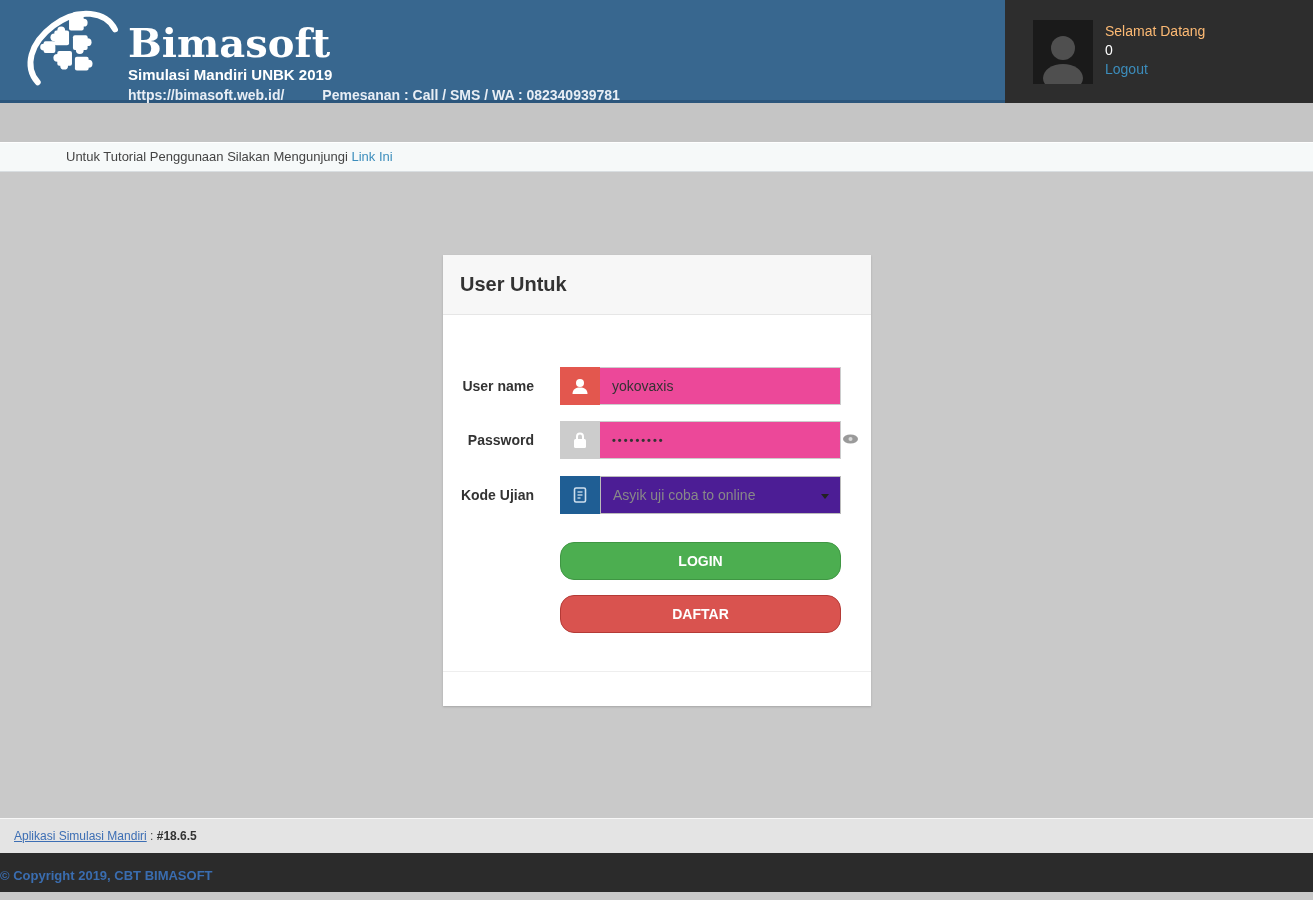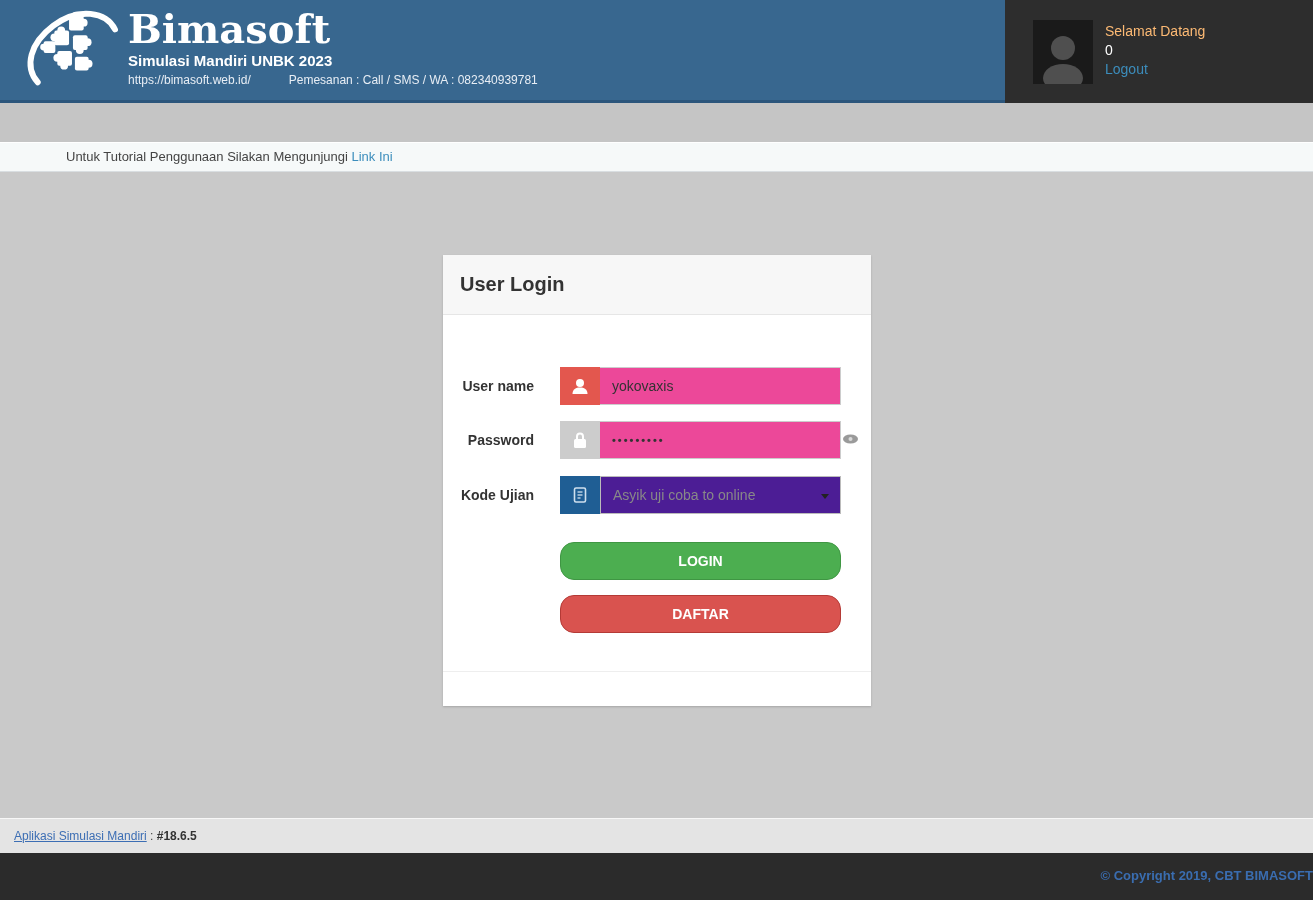--- a/index.html
+++ b/index.html
@@ -4,25 +4,25 @@
 <style>
   * { margin:0; padding:0; box-sizing:border-box; }
   html,body { width:1313px; height:900px; overflow:hidden;
     font-family:"Liberation Sans", sans-serif; background:#c9c9c9; }
 
   
   .header { position:relative; height:103px; background:#38678F;
     border-bottom:3px solid #2C567C; }
   .header-left { display:flex; align-items:flex-start; padding:6px 0 0 22px; }
   .logo-icon { width:98px; height:90px; flex:0 0 auto; }
-  .brand-block { margin-left:8px; margin-top:2px; color:#fff; }
+  .brand-block { margin-left:8px; margin-top:16px; color:#fff; }
   .brand-title { font-family:"DejaVu Serif", serif; font-weight:bold;
     font-size:40px; line-height:42px; color:#fff; }
   .brand-subtitle { font-size:15px; font-weight:bold; margin-top:2px; }
-  .brand-meta { display:flex; gap:38px; font-size:12px; font-weight:normal;
+  .brand-meta { display:flex; gap:38px; font-size:14px; font-weight:bold;
     margin-top:4px; color:#e8eef5; }
 
   .user-panel { position:absolute; top:0; right:0; width:308px; height:103px;
     background:#2D2D2D; display:flex; align-items:flex-start; padding:20px 0 0 28px; }
   .avatar { width:60px; height:64px; background:#1A1A1A; flex:0 0 auto;
     display:flex; align-items:flex-end; justify-content:center; overflow:hidden; }
   .user-panel-text { margin-left:12px; padding-top:2px; }
   .welcome-text { color:#fdba74; font-size:14px; font-weight:normal; line-height:19px; }
   .username-text { color:#fff; font-size:14px; line-height:19px; }
   .logout-link { color:#3C8DBC; font-size:14px; line-height:19px; cursor:pointer; }
@@ -74,21 +74,21 @@
   .btn-login { background:#4CAE50; border:1px solid #3F9643; margin-bottom:15px; }
   .btn-daftar { background:#D9534F; border:1px solid #B43A36; }
 
   .card-footer { height:35px; border-top:1px solid #EEE; background:#fff; }
 
   
   .version-bar { height:35px; background:#E4E4E4; border-top:1px solid #F7F7F7;
     line-height:34px; padding-left:14px; font-size:12px; color:#444; }
   .version-bar .link { color:#3C6EB4; text-decoration:underline; cursor:pointer; }
   .version-bar .version { font-weight:bold; color:#333;text-align:center; }
-  .copyright-bar { height:47px; background:#2B2B2B; text-align:right;
+  .copyright-bar { height:39px; background:#2B2B2B; text-align:left;
     line-height:45px; font-size:13px; font-weight:bold; color:#3A6DB0; }
 </style>
 </head>
 <body>
 
 <div class="header">
   <div class="header-left">
     <svg class="logo-icon" viewBox="0 0 100 92">
       <path d="M16 78 C2 62 8 38 32 20 C58 1 86 6 95 24" stroke="#fff" fill="none" stroke-width="6" stroke-linecap="round"></path>
       <g fill="#fff">
@@ -105,21 +105,21 @@
           <circle cx="36" cy="53" r="4"></circle>
           <circle cx="43" cy="61" r="4"></circle>
         <rect x="54" y="52" width="14" height="14" rx="2"></rect>
           <circle cx="68" cy="59" r="4"></circle>
         <rect x="22" y="36" width="12" height="12" rx="2"></rect>
           <circle cx="22" cy="42" r="3.5"></circle>
       </g>
     </svg>
     <div class="brand-block">
       <div class="brand-title">Bimasoft</div>
-      <div class="brand-subtitle">Simulasi Mandiri UNBK 2023</div>
+      <div class="brand-subtitle">Simulasi Mandiri UNBK 2019</div>
       <div class="brand-meta">
         <span>https://bimasoft.web.id/</span>
         <span>Pemesanan : Call / SMS / WA : 082340939781</span>
       </div>
     </div>
   </div>
 
   <div class="user-panel">
     <div class="avatar">
       <svg width="52" height="56" viewBox="0 0 52 56">
@@ -137,21 +137,21 @@
 
 <div class="spacer-bar"></div>
 <div class="notice-bar">
   <span>Untuk Tutorial Penggunaan Silakan Mengunjungi</span>
   <span class="link">Link Ini</span>
 </div>
 
 <div class="main">
   <div class="login-card">
     <div class="card-header">
-      <div class="card-title">User Login</div>
+      <div class="card-title">User Untuk</div>
     </div>
     <div class="card-body">
 
       <div class="form-row">
         <div class="form-label">User name</div>
         <div class="input-group">
           <div class="addon addon-red">
             <svg width="18" height="18" viewBox="0 0 18 18">
               <circle cx="9" cy="6" r="4" fill="#fff"></circle>
               <path d="M1.5 17 C1.5 12 5 10.5 9 10.5 C13 10.5 16.5 12 16.5 17 Z" fill="#fff"></path>

